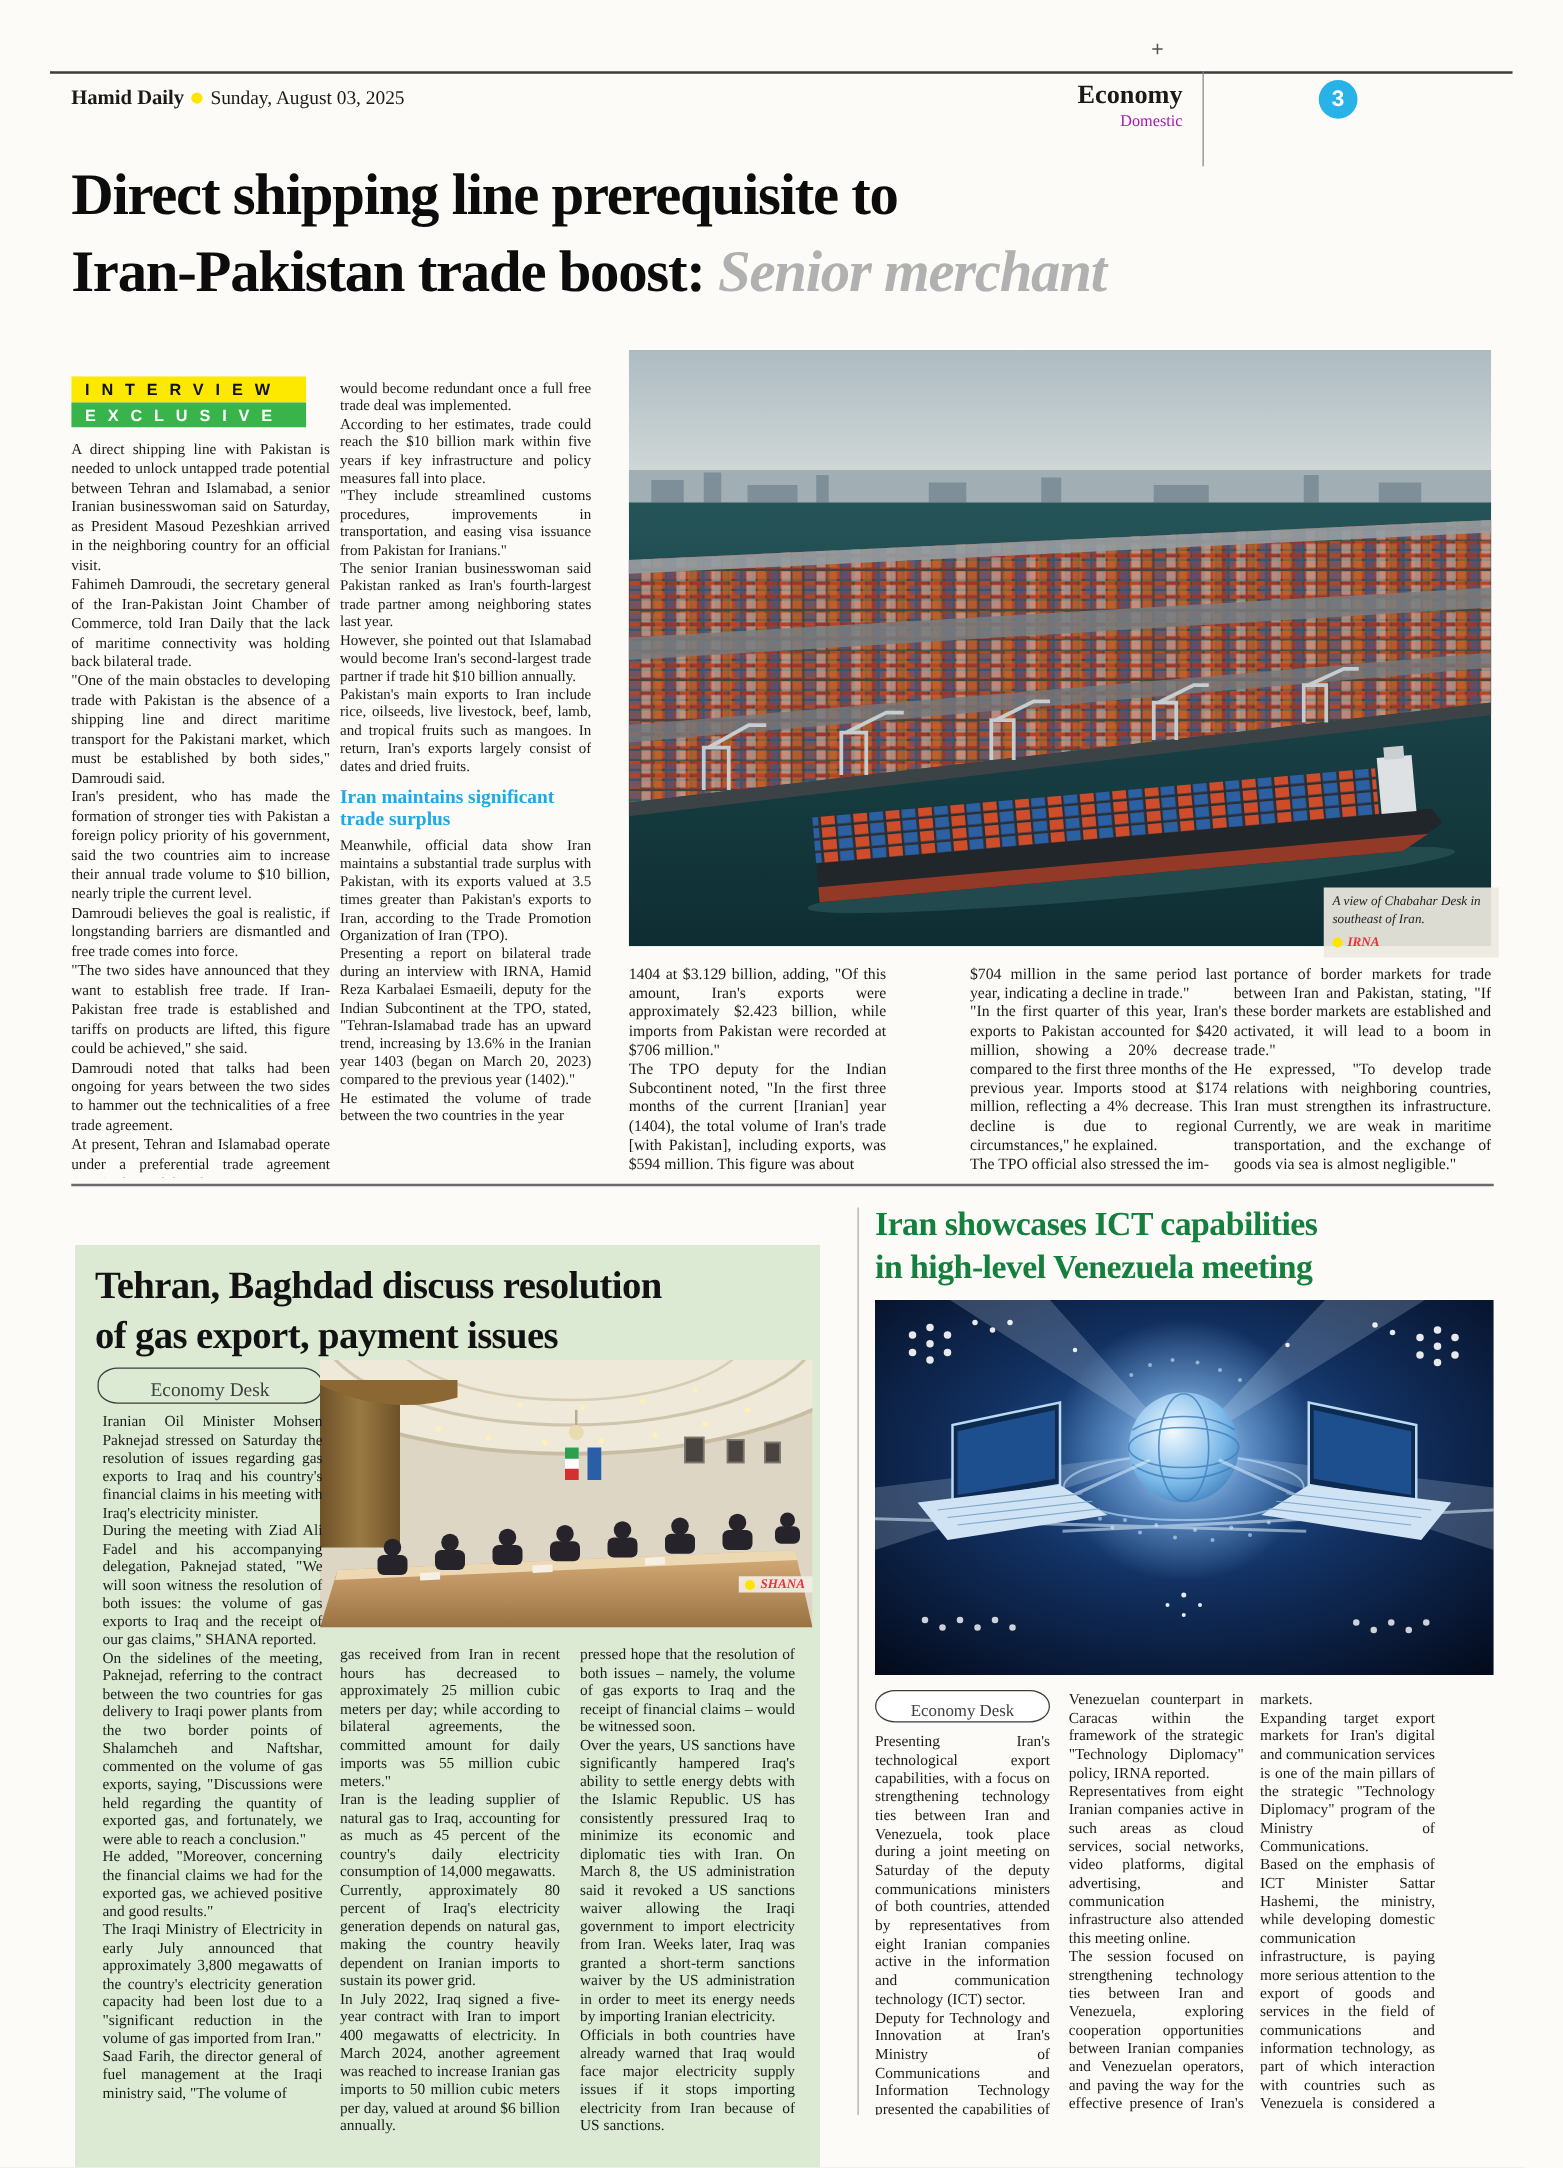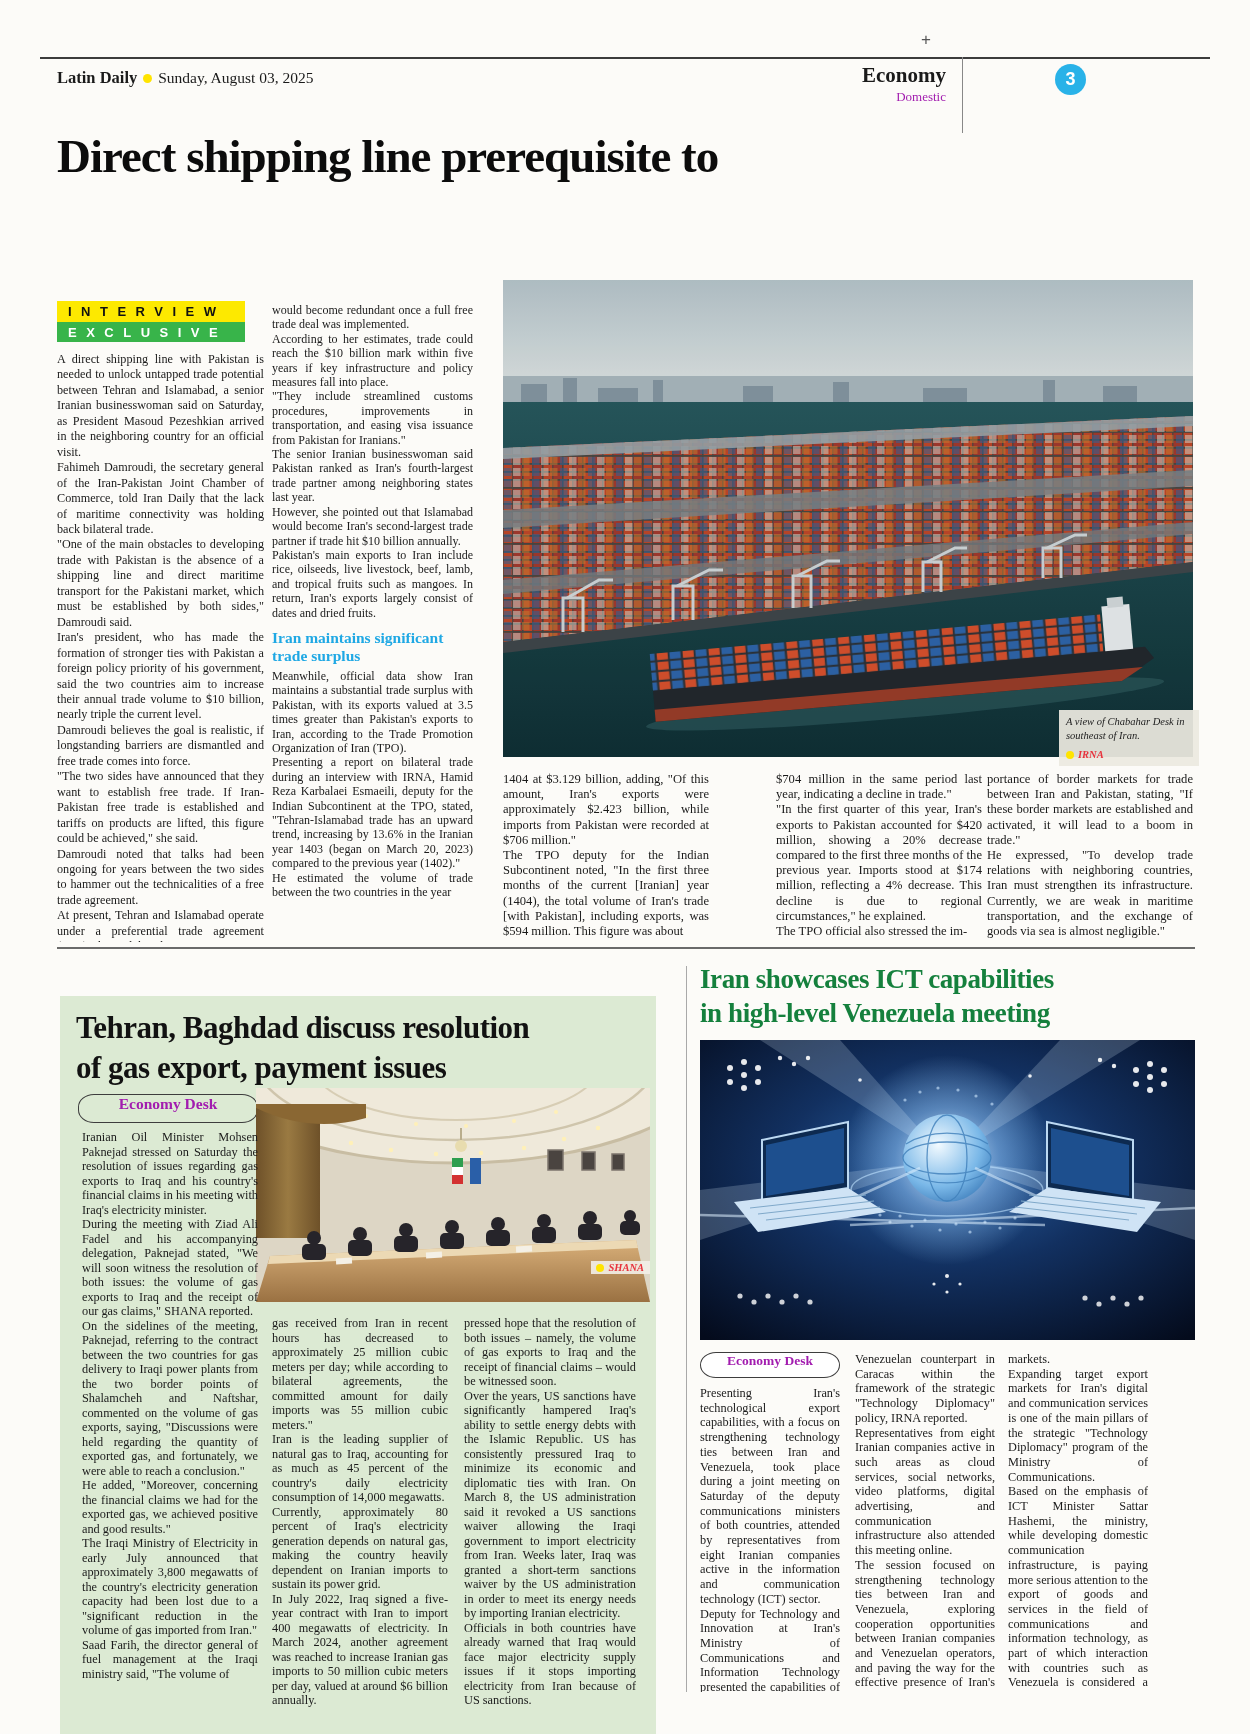--- a/index.html
+++ b/index.html
@@ -33,50 +33,53 @@
   .subhead{color:#1fa8e4;font-weight:bold;font-size:15.5px;line-height:18px;margin:9px 0 4px 0;text-align:left;white-space:normal;}
   
   .capbox{background:rgba(236,233,224,0.93);padding:5px 7px 4px 7px;}
   .capbox .cap{font-size:10.5px;font-style:italic;line-height:1.3;color:#1d1d1d;text-align:left;}
   .credit{font-size:10.5px;font-style:italic;font-weight:bold;color:#e8323c;}
   .sdot{display:inline-block;width:8px;height:8px;border-radius:50%;background:#ffe400;margin-right:4px;vertical-align:-1px;}
   
   .greenbox{background:#dcead3;margin-top:32px;}
   .subheadline{font-size:31px;font-weight:bold;line-height:40px;color:#121212;white-space:pre-line;letter-spacing:-0.5px;}
   .subheadline2{font-size:27px;font-weight:bold;line-height:34px;color:#15803d;white-space:pre-line;letter-spacing:-0.4px;}
-  .deskpill{border:1.5px solid #3d3d3d;border-radius:16px/13px;display:flex;align-items:flex-start;justify-content:center;
-            color:#a21caf;font-weight:bold;background:transparent;}
+  .deskpill{border:1.5px solid #3d3d3d;border-radius:16px/13px;display:flex;align-items:flex-end;justify-content:center;
+            color:#404040;font-weight:normal;background:transparent;}
   .deskpill.white{background:#fff;}
   .greencol{font-size:12.3px;line-height:14.5px;}
   .ictcol{font-size:12.3px;line-height:14.7px;}
   .photostrip{position:absolute;right:0;bottom:0;background:rgba(243,240,232,0.9);padding:1px 6px 1px 5px;
               font-size:10.5px;display:flex;align-items:center;}
   .vdiv{background:#a9a9a9;}
 </style>
 </head>
 <body>
 
 <div class="page">
 
   <div class="abs cropmark" style="left:921px;top:30px;">+</div>
   <div class="abs rule" style="left:40px;top:57px;width:1170px;height:2px;"></div>
 
   <div class="abs" style="left:57px;top:68px;">
-    <span class="masthead">Latin Daily</span><span class="ydot"></span><span class="dateline">Sunday, August 03, 2025</span>
+    <span class="masthead">Hamid Daily</span><span class="ydot"></span><span class="dateline">Sunday, August 03, 2025</span>
   </div>
 
   <div class="abs" style="left:790px;top:63px;width:156px;">
     <div class="section-name">Economy</div>
     <div class="section-sub">Domestic</div>
   </div>
   <div class="abs" style="left:962px;top:57px;width:1px;height:76px;background:#888;"></div>
   <div class="abs pagenum" style="left:1055px;top:64px;">3</div>
 
   <div class="abs headline" style="left:57px;top:126px;">
     <span>Direct shipping line prerequisite to</span>
+  </div>
+  <div class="abs headline" style="left:57px;top:188px;">
+    <span>Iran-Pakistan trade boost: </span><span class="accent">Senior merchant</span>
   </div>
 
   <div class="abs kicker" style="left:57px;top:301px;">
     <div class="row y">INTERVIEW</div>
     <div class="row g">EXCLUSIVE</div>
   </div>
 
   <div class="abs flow bodycol" style="left:57px;top:352px;width:207px;height:590px;">A direct shipping line with Pakistan is needed to unlock untapped trade potential between Tehran and Islamabad, a senior Iranian businesswoman said on Saturday, as President Masoud Pezeshkian arrived in the neighboring country for an official visit.
 Fahimeh Damroudi, the secretary general of the Iran-Pakistan Joint Chamber of Commerce, told Iran Daily that the lack of maritime connectivity was holding back bilateral trade.
 "One of the main obstacles to developing trade with Pakistan is the absence of a shipping line and direct maritime transport for the Pakistani market, which must be established by both sides," Damroudi said.

